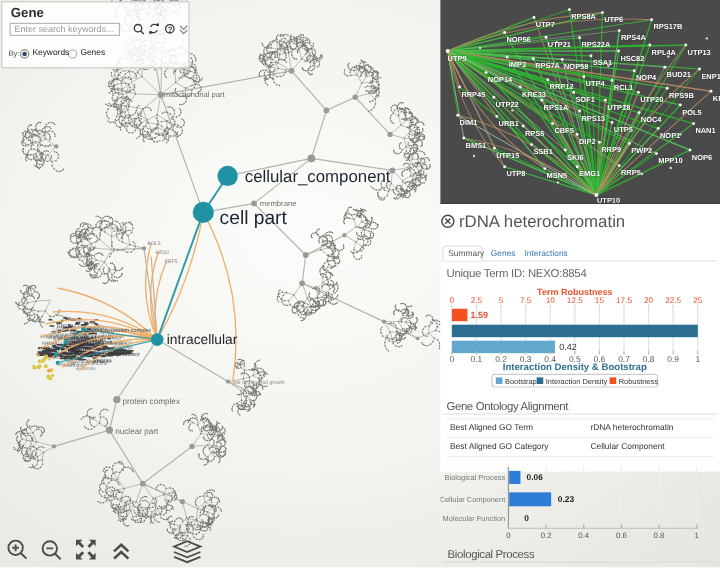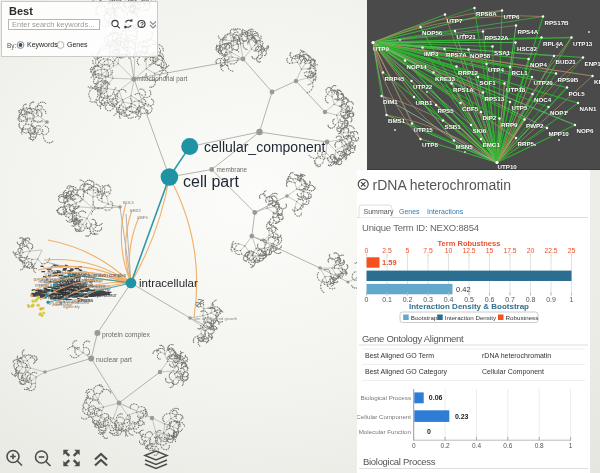--- a/index.html
+++ b/index.html
@@ -185,21 +185,21 @@
 <path d="M95 16.5l6-5.5l6 5.5"></path>
         <path d="M95 22.5l6-5.5l6 5.5"></path>
 </g>
 <g stroke="#4d4d4d" stroke-width="1.5" fill="none">
 <path d="M145 12.5l11-4.5l11 4.5l-11 4.5z"></path>
 <path d="M145 17l11 4.5l11-4.5"></path>
 <path d="M145 21l11 4.5l11-4.5"></path>
 </g>
 </svg>
 <div style="position:absolute;left:1px;top:1px;width:157px;height:56px;background:rgba(255,255,255,0.85);border:1px solid #cbcbc5;box-sizing:border-box">
-<div style="position:absolute;left:7px;top:3px;font-size:11px;font-weight:bold;color:#2b2b2b">Best</div>
+<div style="position:absolute;left:7px;top:3px;font-size:11px;font-weight:bold;color:#2b2b2b">Gene</div>
 <input style="position: absolute; left: 6px; top: 17px; width: 92px; height: 11px; border: 1px solid rgb(184, 184, 178); font-size: 7.5px; color: rgb(153, 153, 153); padding: 0px 0px 0px 3px; font-family: &quot;Liberation Sans&quot;, sans-serif; box-sizing: border-box;" placeholder="Enter search keywords...">
 <svg width="52" height="17" viewBox="0 0 52 17" style="position:absolute;left:105px;top:15px">
 <g stroke="#3a3a3a" stroke-width="1.1" fill="none">
 <circle cx="8" cy="6.5" r="3.1"></circle>
           <path d="M10.3 8.9L12.8 11.4"></path>
 <path d="M24.3 4.4a3.5 3.5 0 0 0-5.8 1.1M18.3 9.2a3.5 3.5 0 0 0 5.8-1.1"></path>
 <circle cx="34.5" cy="7" r="3.5"></circle>
 </g>
 <path d="M23.4 2.5h2.1v2.1h-2.1zM17.3 9.1h2.1v2.1h-2.1z" fill="#3a3a3a"></path>
 <text x="32.9" y="9.6" font-size="6.5" fill="#3a3a3a" font-weight="bold" font-family="'Liberation Sans',sans-serif">?</text>
@@ -455,21 +455,21 @@
           <text x="77.5" y="128.5">SSB1</text>
           <text x="105.5" y="133">SKI6</text>
           <text x="55" y="147">UTP8</text>
           <text x="88.5" y="148.5">MSN5</text>
           <text x="115.5" y="147">EMG1</text>
           <text x="150.5" y="146">RRP5</text>
           <text x="6" y="51">UTP9</text>
           <text x="130.5" y="169">UTP10</text>
         </g>
 </svg></div>
-<div style="position:absolute;left:357px;top:170px;width:233px;height:303px;background:#fff">
+<div style="position:absolute;left:367px;top:170px;width:233px;height:223px;background:#fff">
 <svg width="233" height="303" viewBox="0 0 233 303" font-family="'Liberation Sans',sans-serif">
 <circle cx="6.2" cy="14.3" r="5" fill="none" stroke="#4a4a4a" stroke-width="1.2"></circle>
 <path d="M4 12.1L8.4 16.5M8.4 12.1L4 16.5" stroke="#4a4a4a" stroke-width="1.2"></path>
 <text x="15.5" y="19.5" font-size="14" fill="#555">rDNA heterochromatin</text>
 <line x1="0" y1="47.5" x2="231" y2="47.5" stroke="#ddd"></line>
 <path d="M2 47.5V38a3 3 0 0 1 3-3h27a3 3 0 0 1 3 3v9.5" fill="#fff" stroke="#ddd"></path>
 <text x="6.5" y="43.5" font-size="7" fill="#555">Summary</text>
 <text x="42" y="43.5" font-size="7" fill="#337ab7">Genes</text>
 <text x="70" y="43.5" font-size="7" fill="#337ab7">Interactions</text>
 <text x="5" y="60.5" font-size="9.5" letter-spacing="-0.2" fill="#666">Unique Term ID: NEXO:8854</text>

